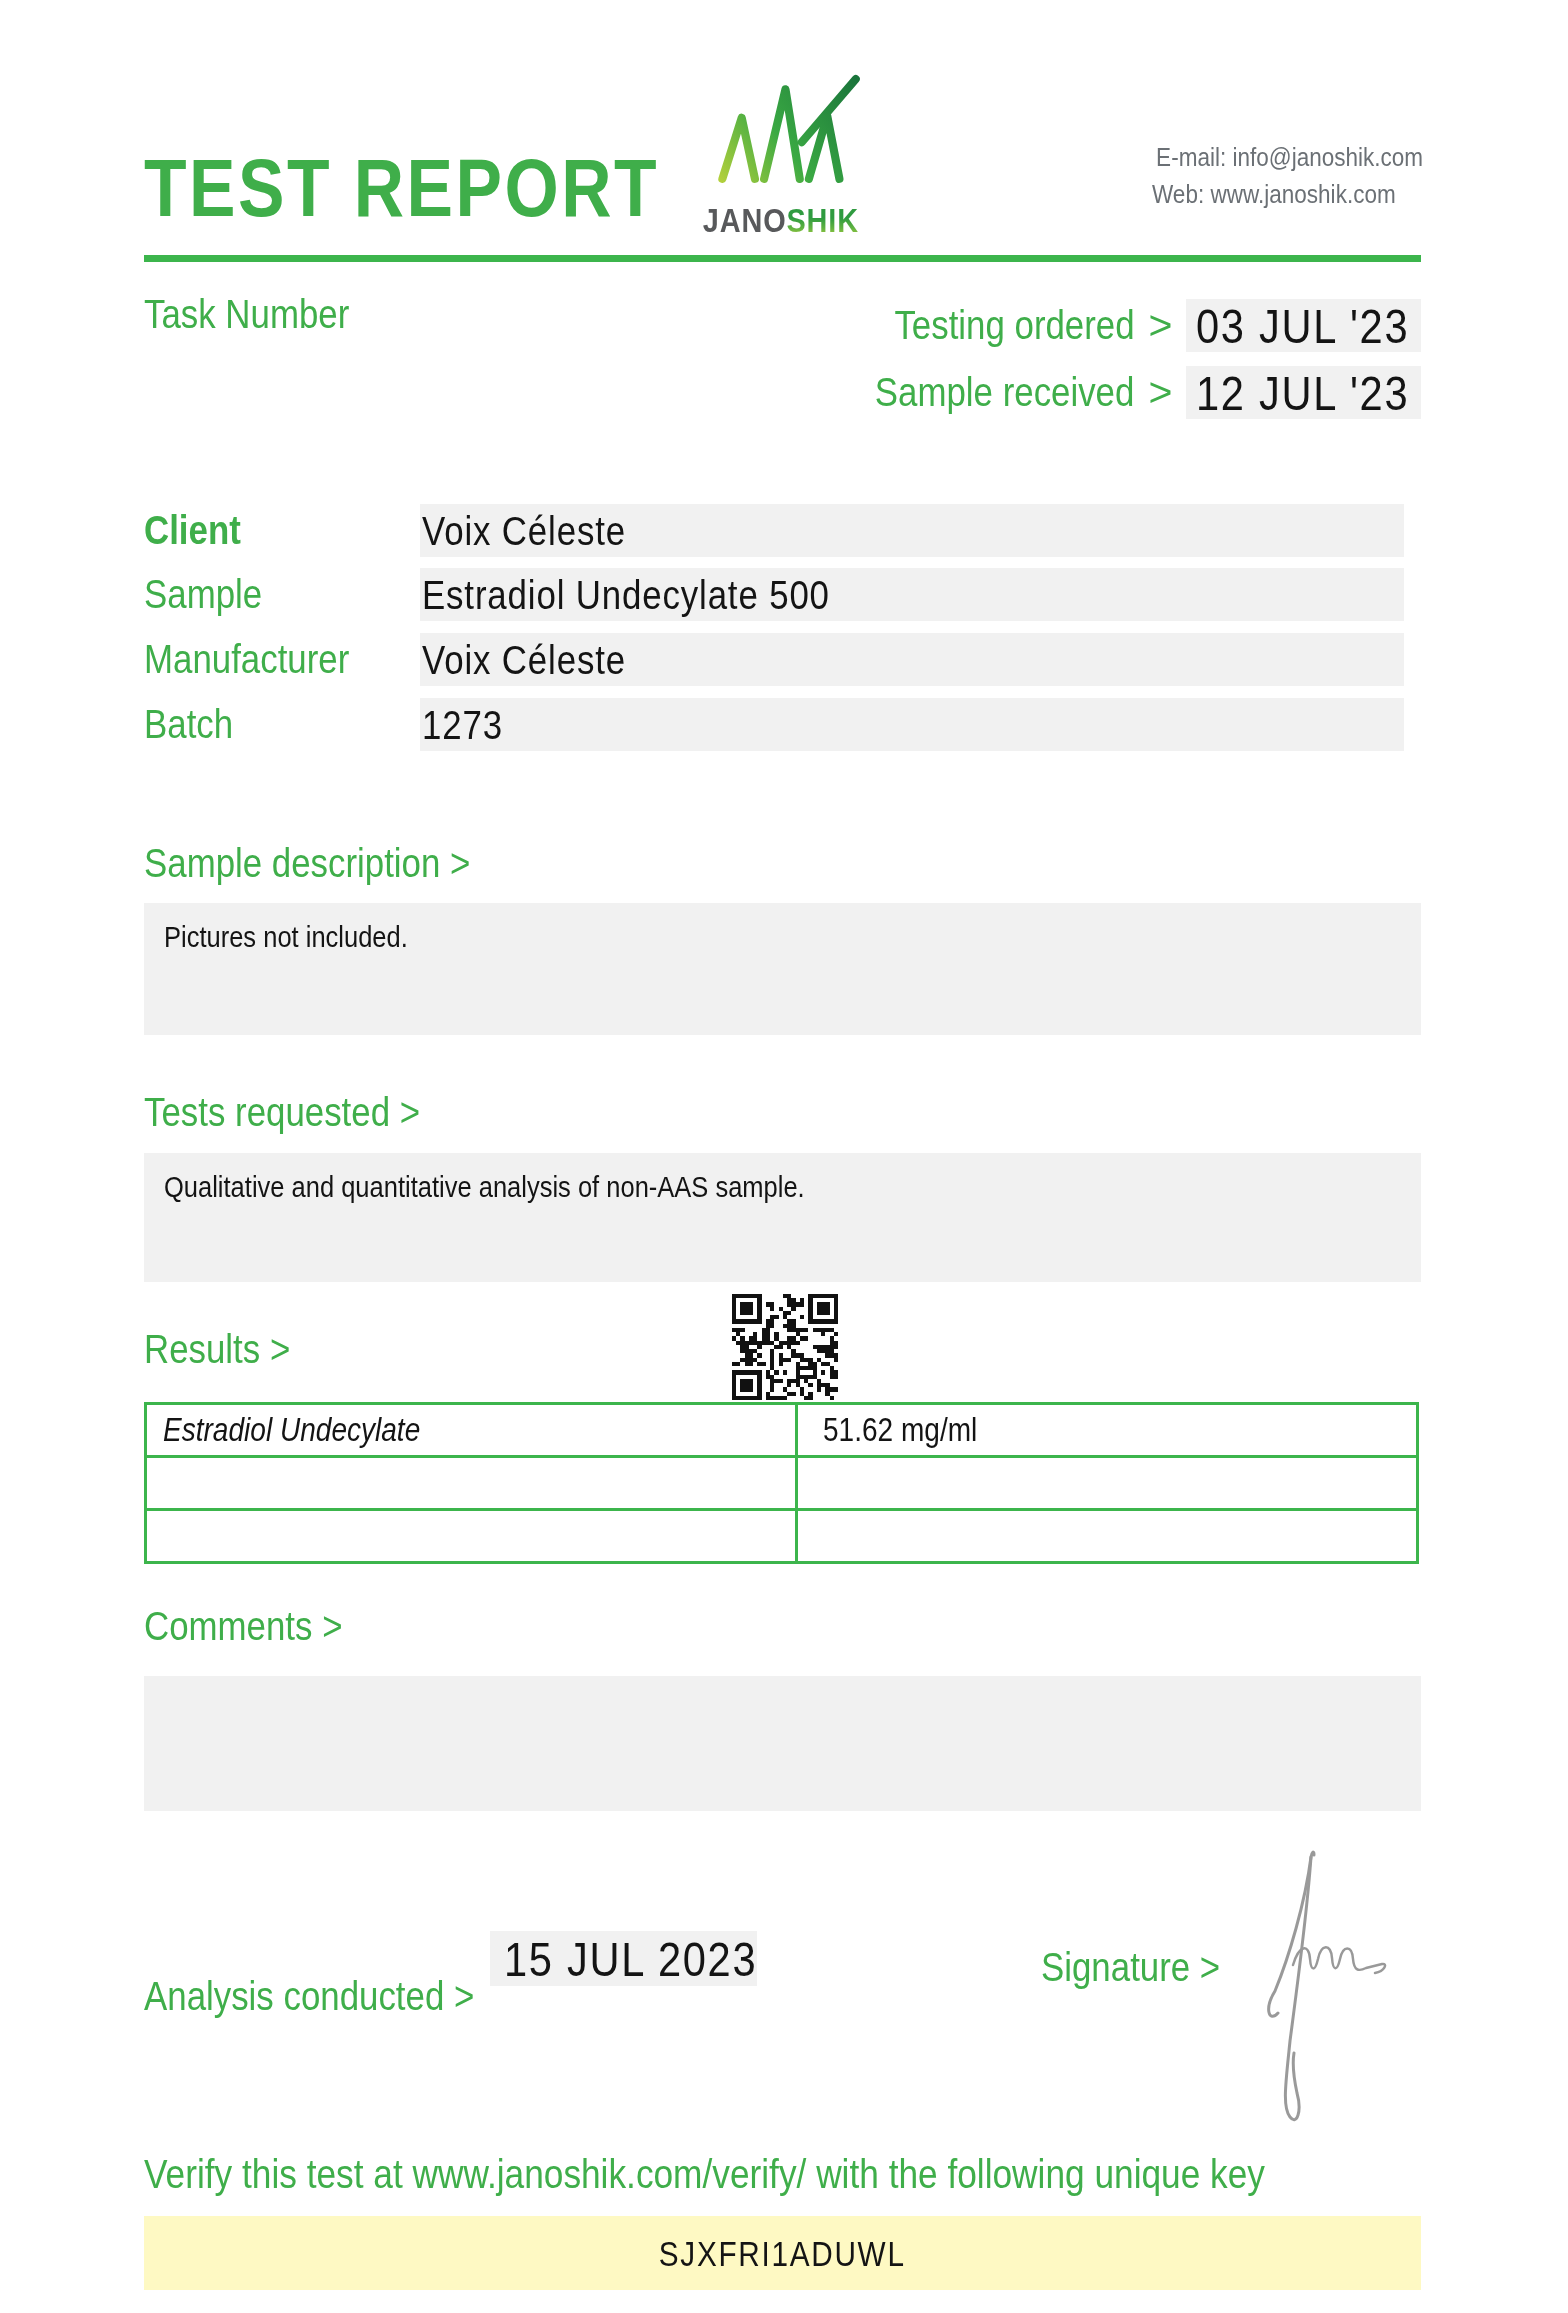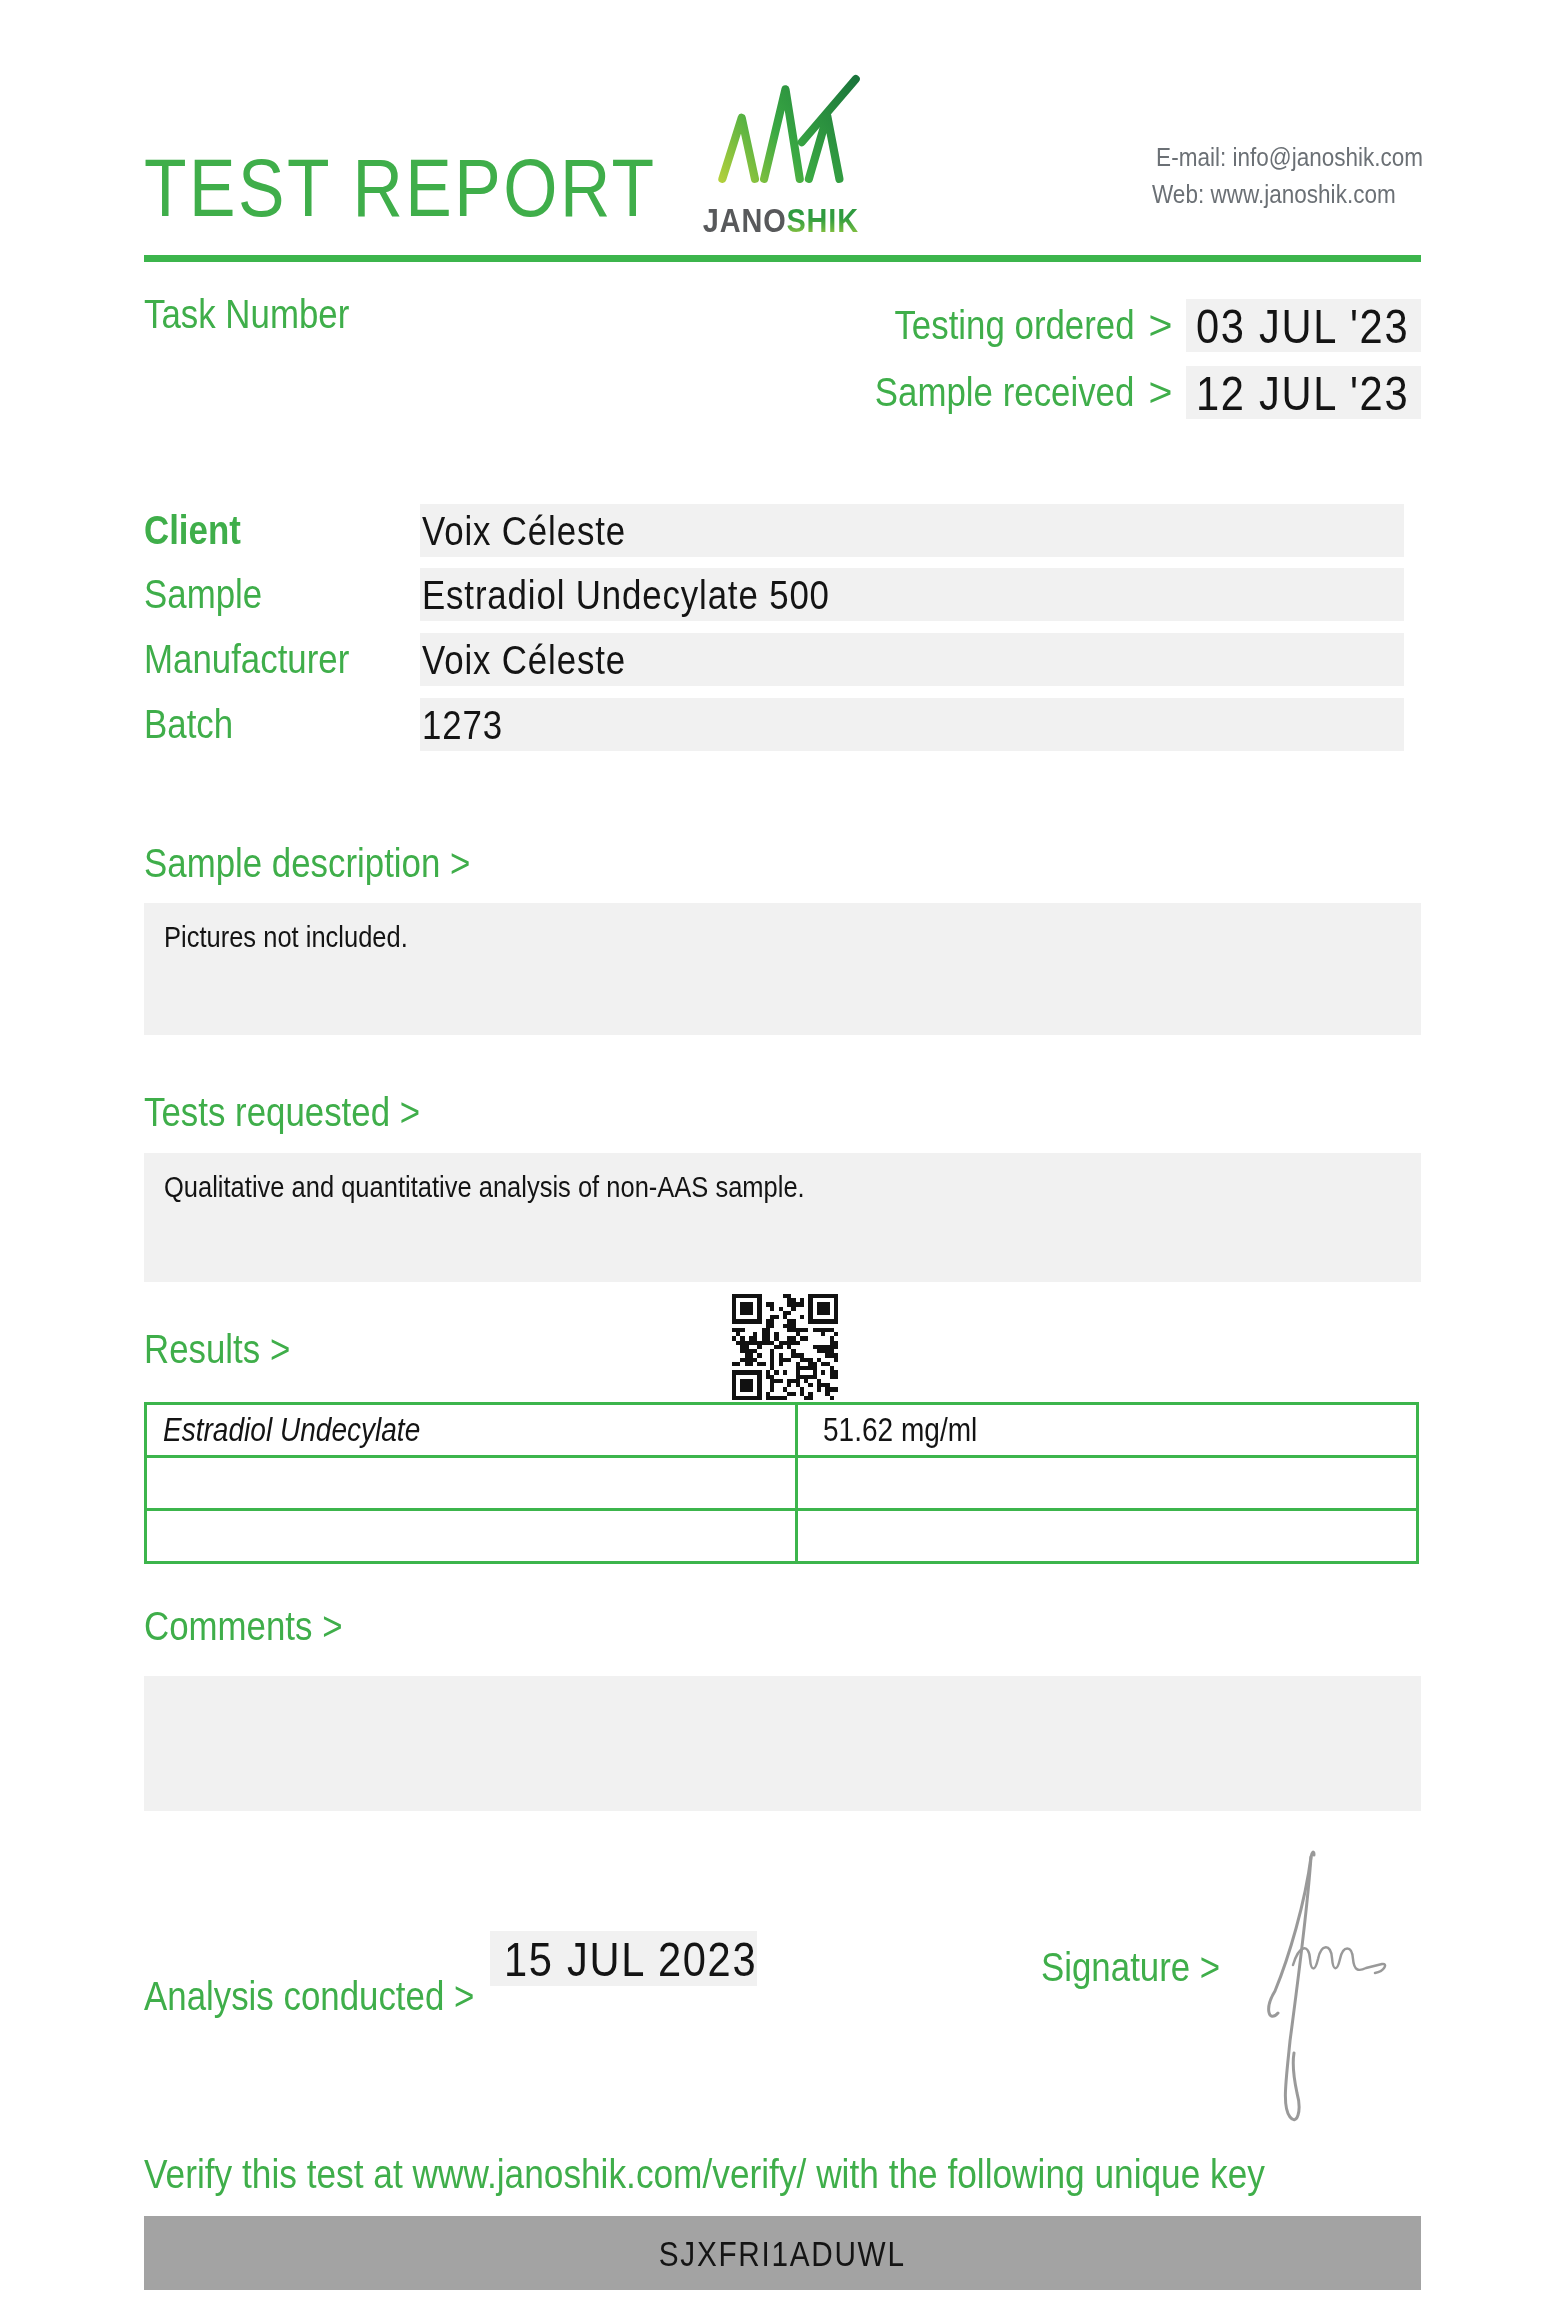--- a/index.html
+++ b/index.html
@@ -5,21 +5,21 @@
   html,body{margin:0;padding:0;background:#ffffff;}
   .page{position:relative;width:1568px;height:2313px;background:#fff;overflow:hidden;
         font-family:"Liberation Sans",sans-serif;color:#141414;}
   .abs{position:absolute;}
   
   .cx {display:inline-block;transform:scaleX(.85);transform-origin:0 50%;white-space:nowrap;}
   .cxr{display:inline-block;transform:scaleX(.85);transform-origin:100% 50%;white-space:nowrap;}
   .cxc{display:inline-block;transform:scaleX(.85);transform-origin:50% 50%;white-space:nowrap;}
 
   .green{color:#3FAE4A;}
-  .title{left:144px;top:147px;font-size:82px;font-weight:400;letter-spacing:2.9px;line-height:1;}
+  .title{left:144px;top:147px;font-size:82px;font-weight:700;letter-spacing:2.9px;line-height:1;}
   .logo-block{left:653px;top:73px;width:255px;text-align:center;}
   .logo-icon{margin-left:55px;display:block;}
   .logo-text{font-size:34px;font-weight:bold;letter-spacing:1px;margin-top:16px;line-height:1;}
   .logo-jano{color:#58595B;}
   .logo-shik{background:linear-gradient(180deg,#2f9b40 45%,#62b341 72%,#b9d03a 100%);
              -webkit-background-clip:text;background-clip:text;color:transparent;}
   .contact{right:145px;top:139px;text-align:left;color:#6B7075;font-size:26.5px;line-height:37px;}
   .rule{left:144px;top:255px;width:1277px;height:6.9px;background:#3CB54C;}
 
   .lbl{font-size:41px;line-height:53px;}
@@ -37,21 +37,21 @@
   .rtable{left:144px;top:1402px;width:1269px;border:3.9px solid #3CB54C;}
   .trow{display:flex;height:50px;}
   .trow + .trow{border-top:3.9px solid #3CB54C;}
   .tcell{line-height:50px;font-size:33px;font-weight:500;overflow:hidden;}
   .tcell-left{width:632px;border-right:3.9px solid #3CB54C;padding-left:15.7px;font-style:italic;}
   .tcell-right{flex:1;padding-left:25.5px;}
 
   .analysis-box{left:490px;top:1931px;width:253px;height:55px;line-height:57px;background:#F1F1F1;
                 font-size:49px;font-weight:500;padding-left:13.7px;letter-spacing:2px;}
   .verify{left:144px;top:2152px;font-size:41px;line-height:1.1;}
-  .keybox{left:144px;top:2216px;width:1277px;height:74px;background:#a3a3a3;text-align:center;
+  .keybox{left:144px;top:2216px;width:1277px;height:74px;background:#fef9c3;text-align:center;
           line-height:76px;font-size:35px;font-weight:500;letter-spacing:2px;}
   .sig{left:1262px;top:1845px;}
 </style>
 </head>
 <body>
 
 <div class="page">
 
   <div class="abs title green"><span class="cx">TEST REPORT</span></div>
 

